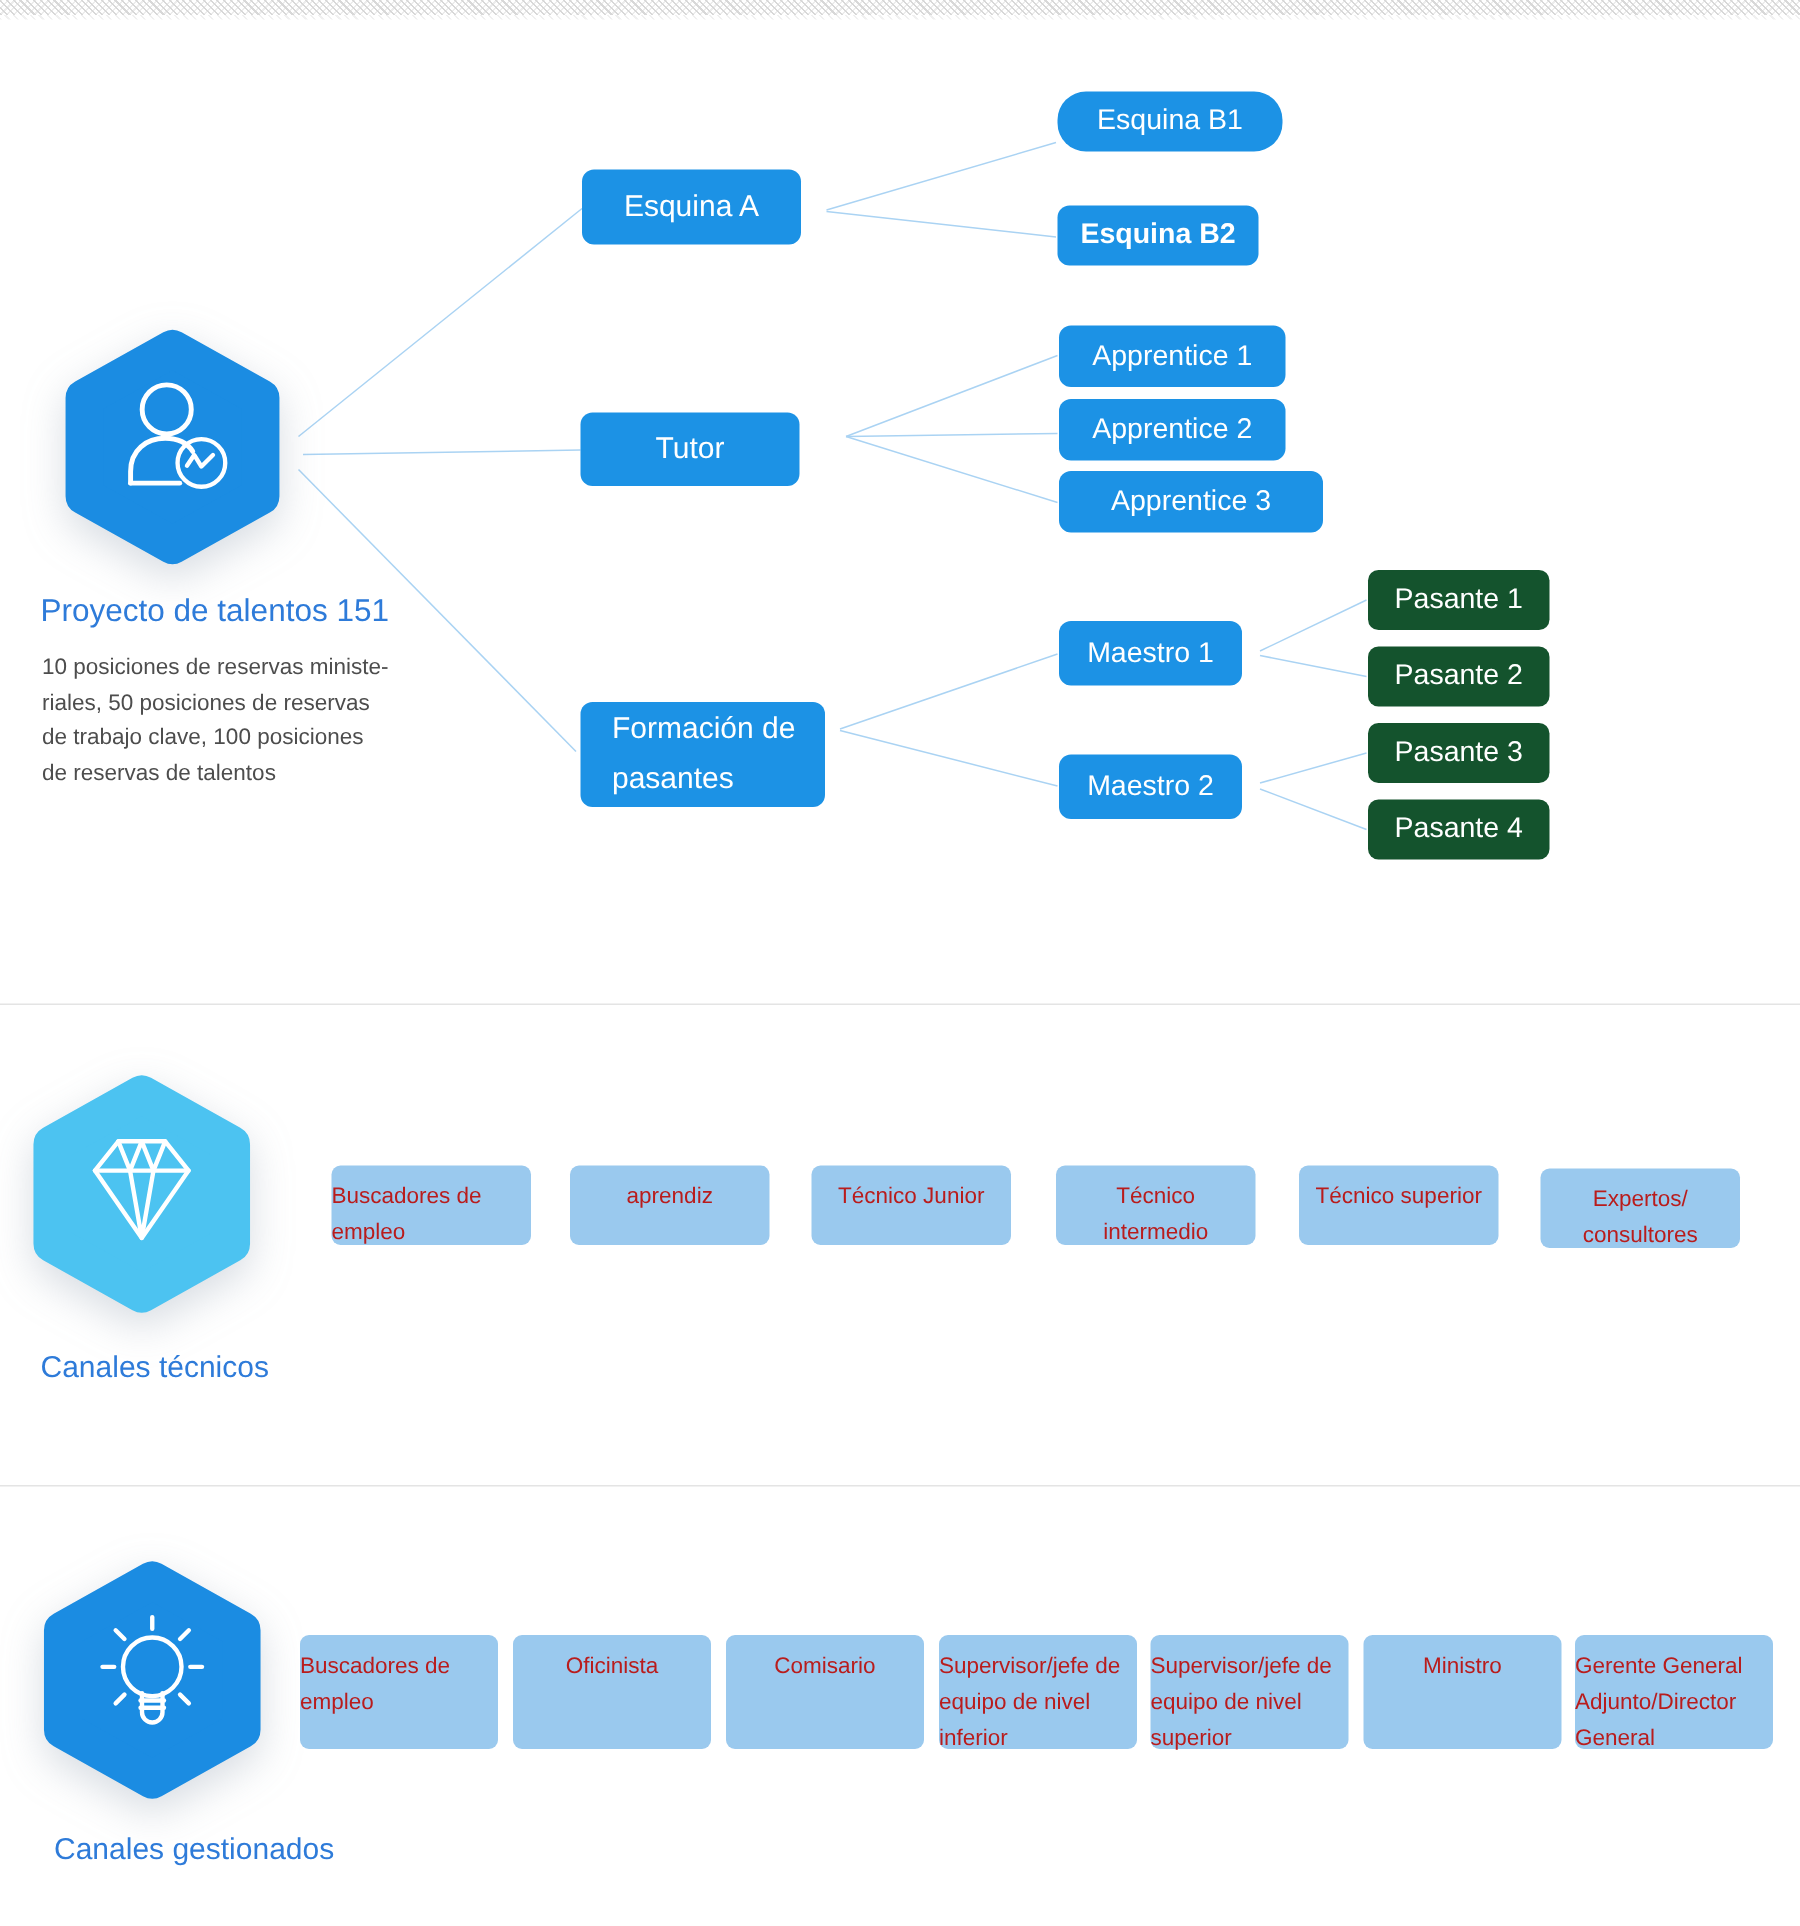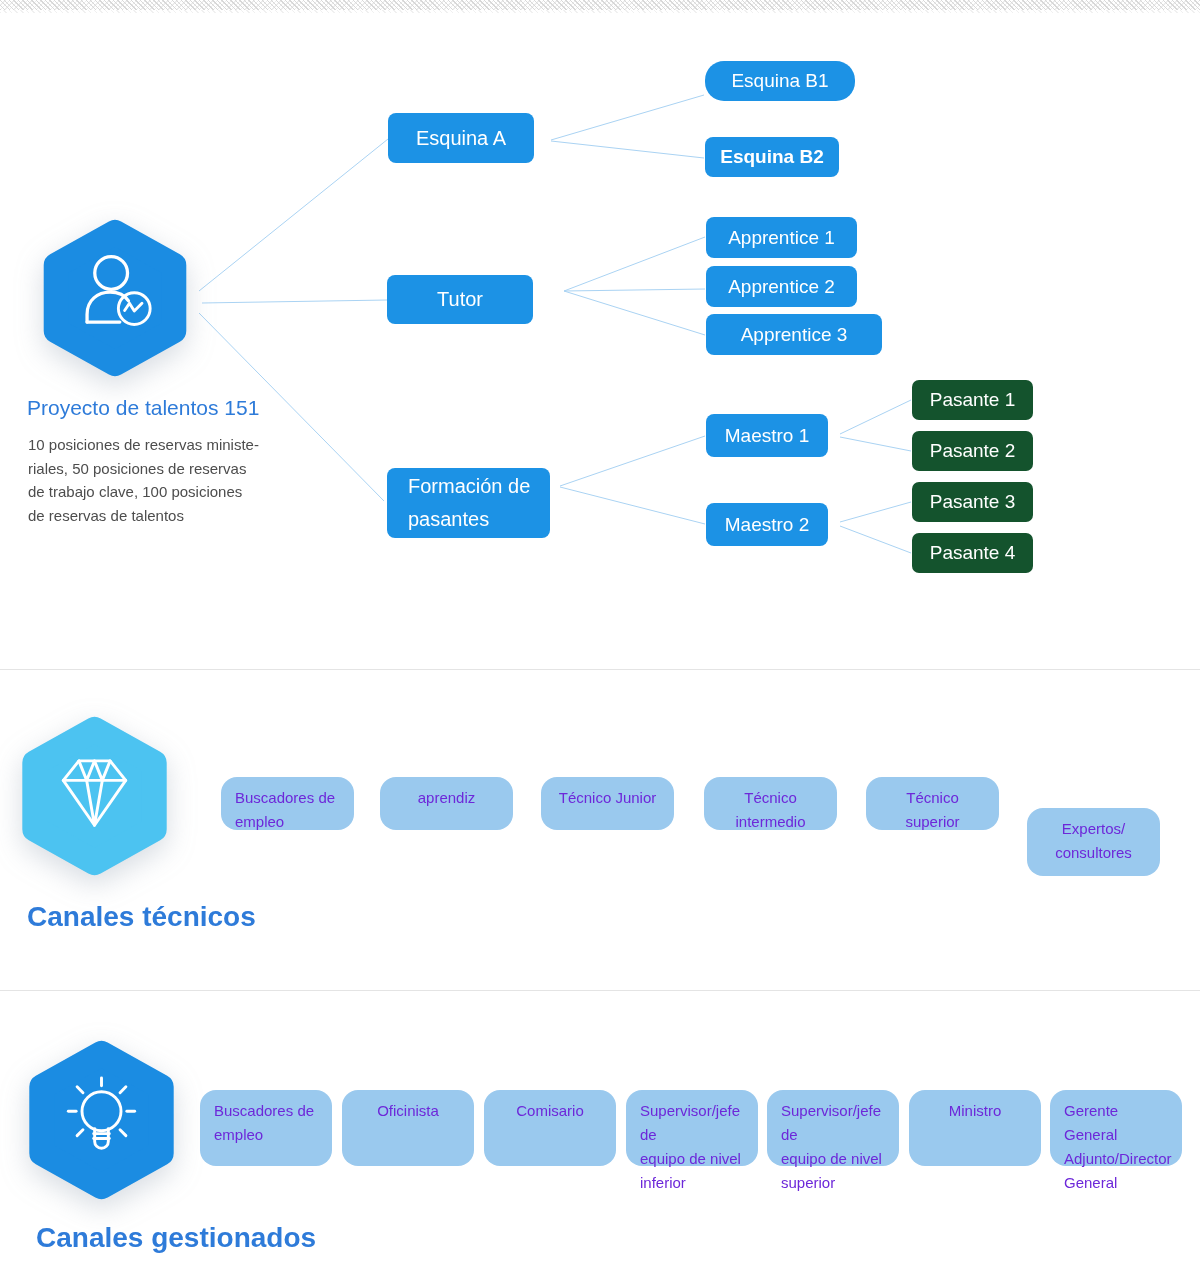--- a/index.html
+++ b/index.html
@@ -24,26 +24,26 @@
   .node{position:absolute;display:flex;align-items:center;justify-content:center;
     color:#fff;border-radius:8px;white-space:pre-line;}
   .node.dark{background:#1c92e5;}
   .node.light{background:#14532d;border-radius:7px;}
   .f20{font-size:20px;}
   .f19{font-size:19px;}
   .node.leftalign{justify-content:flex-start;padding-left:21px;text-align:left;line-height:33px;box-sizing:border-box;}
 
   .section-title{position:absolute;color:#2e7bd9;}
   .t1{font-size:21px;}
-  .t2{font-size:28px;font-weight:bold;}
+  .t2{font-size:20px;}
 
   .desc{position:absolute;color:#4d4d4d;font-size:15px;line-height:23.5px;}
 
-  .rowbox{position:absolute;background:#9ac9ee;color:#6d28d9;border-radius:16px;
-    font-size:15px;line-height:24px;padding:9px 14px;box-sizing:border-box;
+  .rowbox{position:absolute;background:#9ac9ee;color:#b91c1c;border-radius:6px;
+    font-size:15px;line-height:24px;padding:9px 0;box-sizing:border-box;
     white-space:pre-line;text-align:center;}
   .rowbox.leftalign{text-align:left;}
 </style>
 </head>
 <body>
 
 <div class="page">
 
   <div class="hatch"></div>
 
@@ -121,21 +121,21 @@
 
   <div class="section-title t2" style="left:27px;top:901px;">Canales técnicos</div>
 
   <div class="rowbox leftalign" style="left:221px;top:777px;width:133px;height:53px;">Buscadores de
 empleo</div>
   <div class="rowbox" style="left:380px;top:777px;width:133px;height:53px;">aprendiz</div>
   <div class="rowbox" style="left:541px;top:777px;width:133px;height:53px;">Técnico Junior</div>
   <div class="rowbox" style="left:704px;top:777px;width:133px;height:53px;">Técnico
 intermedio</div>
   <div class="rowbox" style="left:866px;top:777px;width:133px;height:53px;">Técnico superior</div>
-  <div class="rowbox" style="left:1027px;top:808px;width:133px;height:68px;text-align:center;">Expertos/
+  <div class="rowbox" style="left:1027px;top:779px;width:133px;height:53px;text-align:center;">Expertos/
 consultores</div>
 
   <div class="divider" style="top:990px;"></div>
 
   <div class="hex" style="left:28px;top:1040px;">
     <svg width="147" height="160" viewBox="0 0 150 164">
       <polygon points="75,14 136,48 136,116 75,150 14,116 14,48" fill="#1b8ce2" stroke="#1b8ce2" stroke-width="26" stroke-linejoin="round"></polygon>
       <g fill="none" stroke="#ffffff" stroke-width="3" stroke-linecap="round">
         <circle cx="75" cy="73" r="20"></circle>
         <path d="M68,91 L68,104 A7,7 0 0 0 82,104 L82,91"></path>

